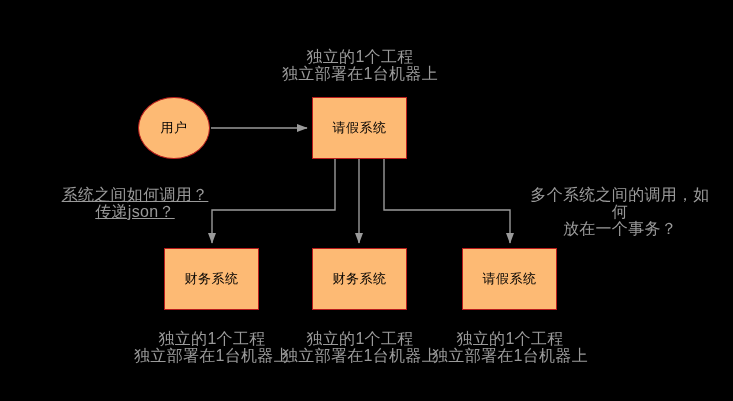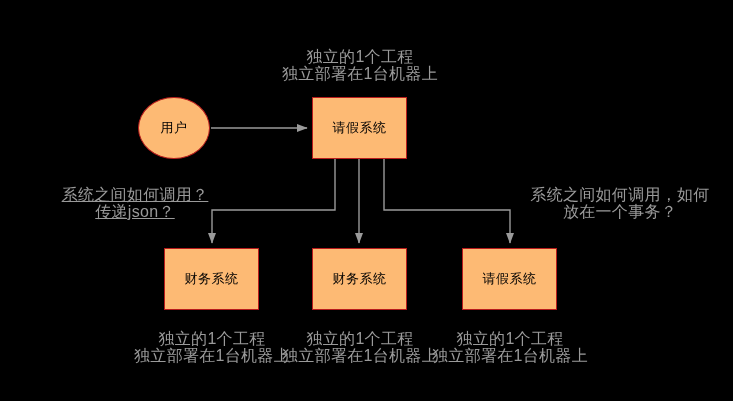--- a/index.html
+++ b/index.html
@@ -89,21 +89,21 @@
     <span>请假系统</span>
   </div>
 
   <div class="note" style="left:280px; top:48px; width:160px;">独立的1个工程
 独立部署在1台机器上</div>
 
 
   <div class="note" style="left:55px; top:186px; width:160px;text-decoration:underline;">系统之间如何调用？
 传递json？</div>
 
-  <div class="note" style="left:530px; top:186px; width:180px;">系统之间如何调用，如何
+  <div class="note" style="left:530px; top:186px; width:180px;">多个系统之间的调用，如何
 放在一个事务？</div>
 
   <div class="note" style="left:132px; top:330px; width:160px;">独立的1个工程
 独立部署在1台机器上</div>
 
   <div class="note" style="left:280px; top:330px; width:160px;">独立的1个工程
 独立部署在1台机器上</div>
 
   <div class="note" style="left:430px; top:330px; width:160px;">独立的1个工程
 独立部署在1台机器上</div>

